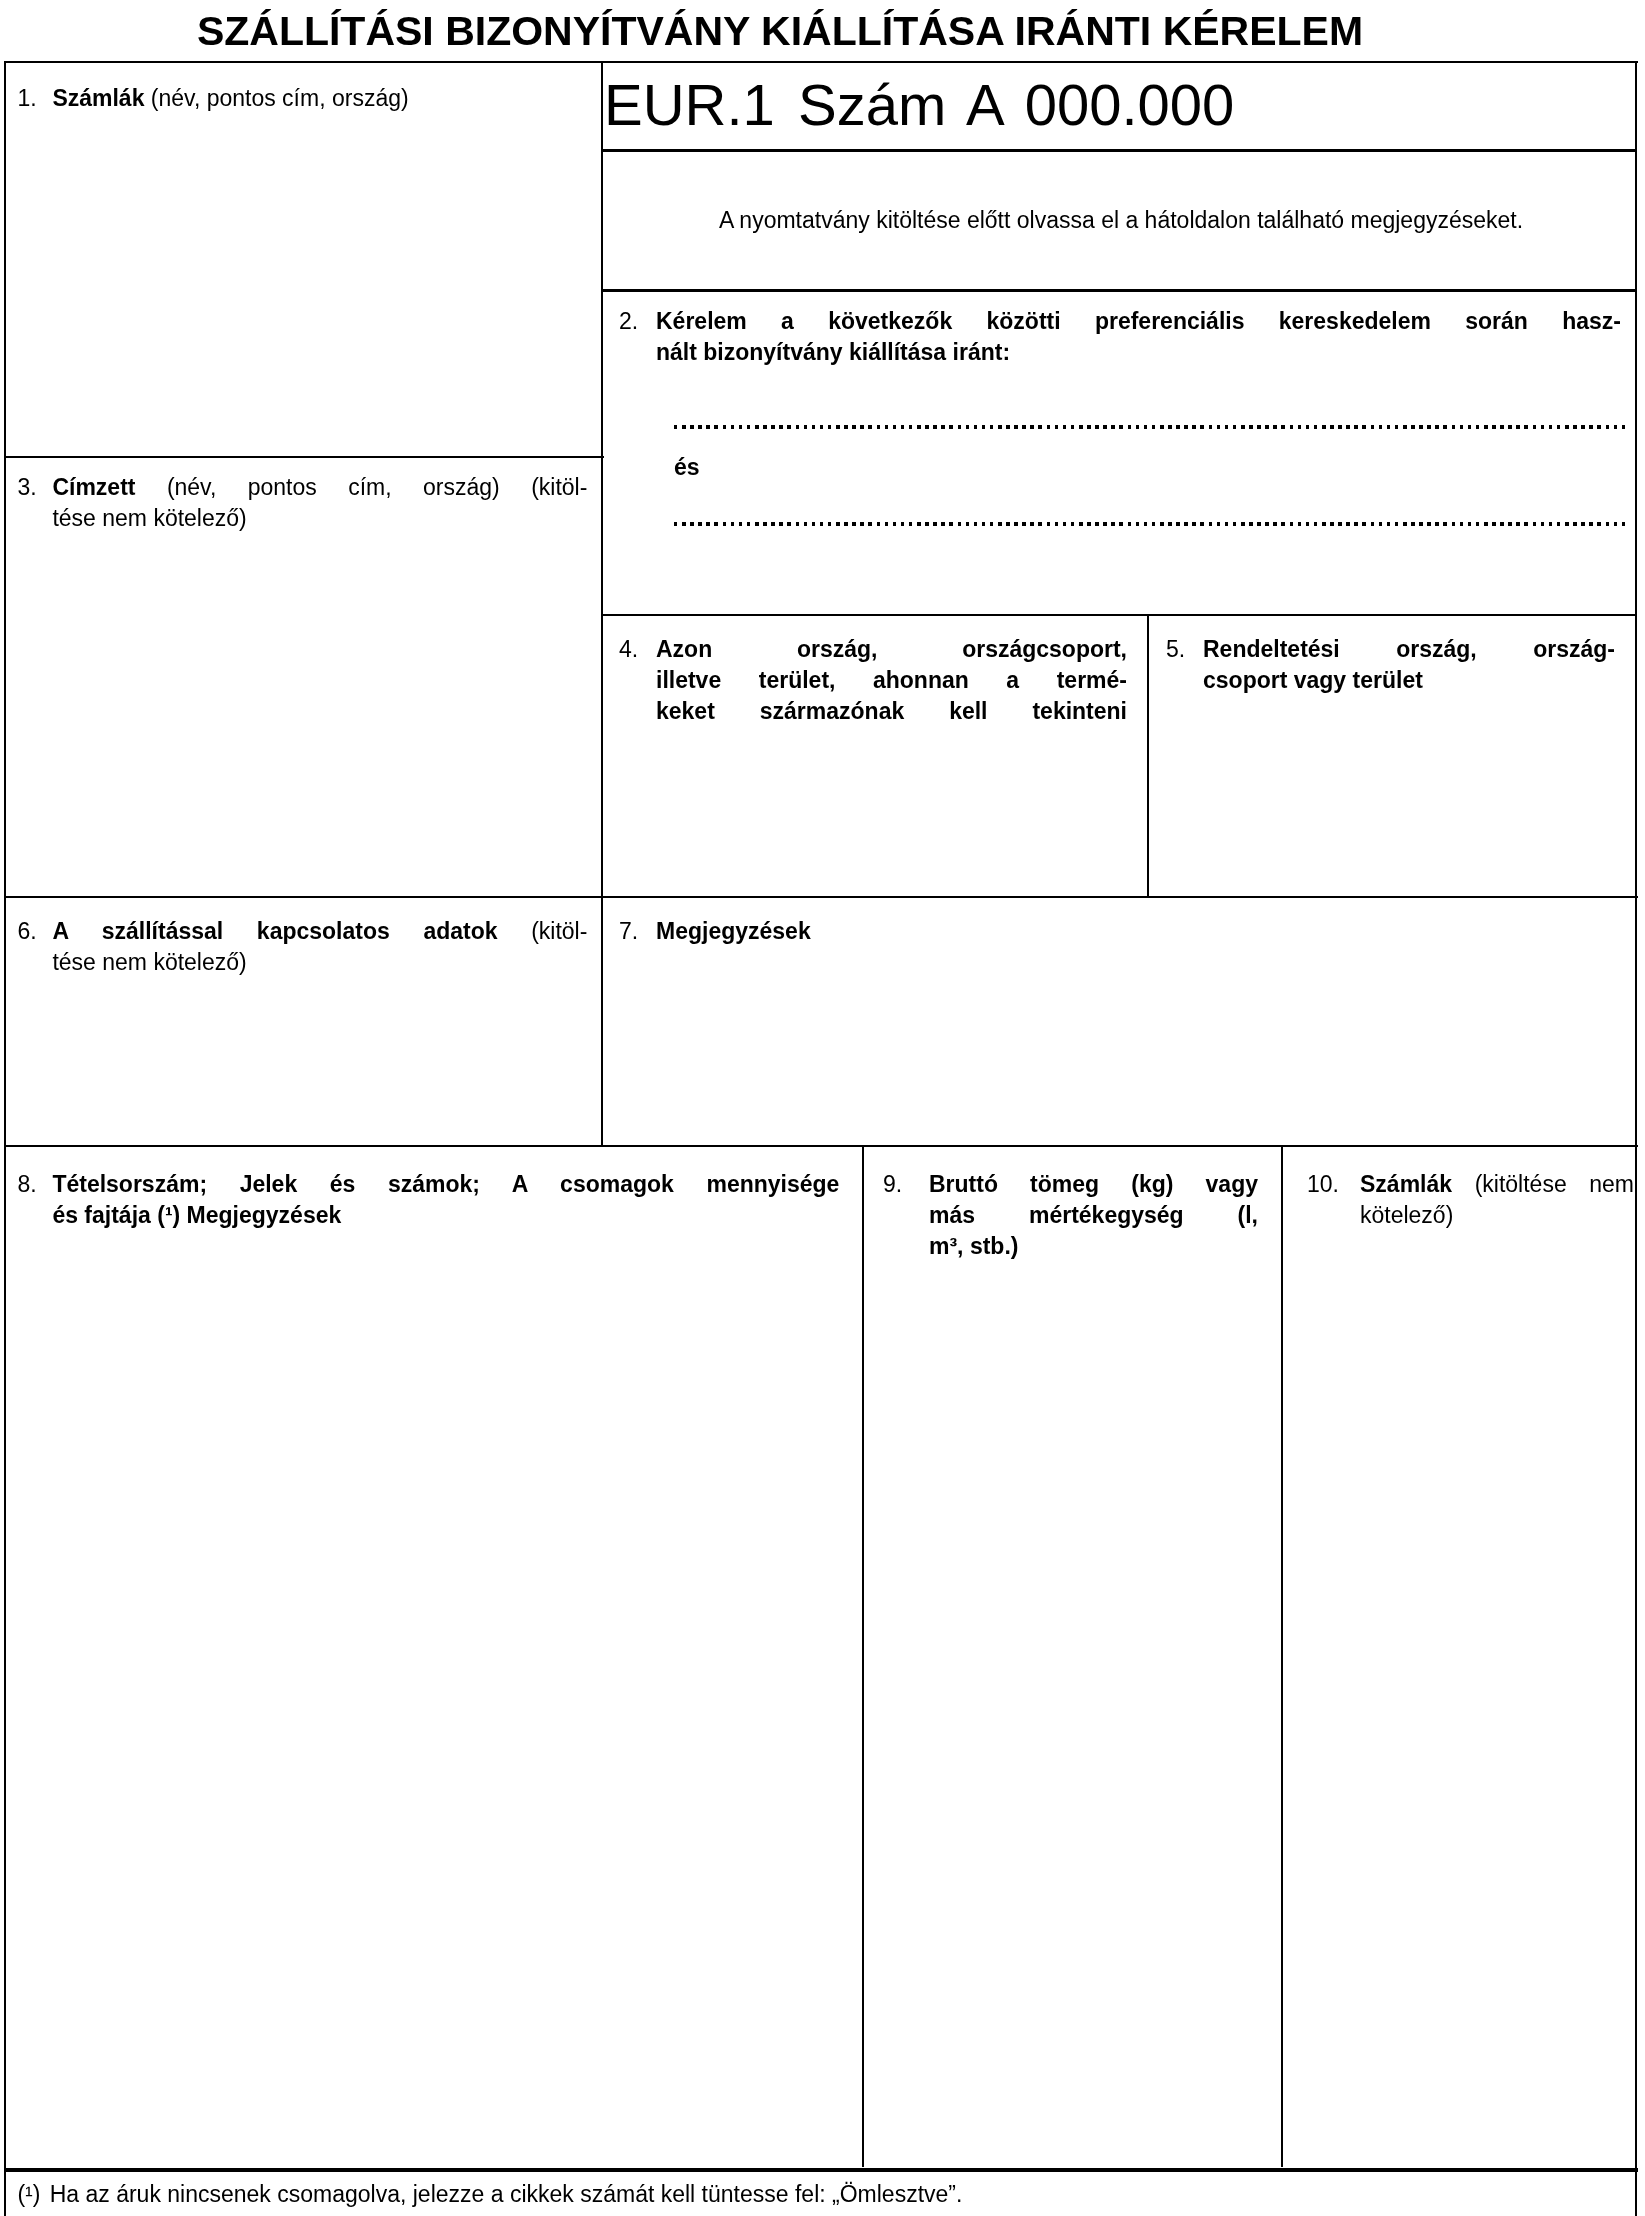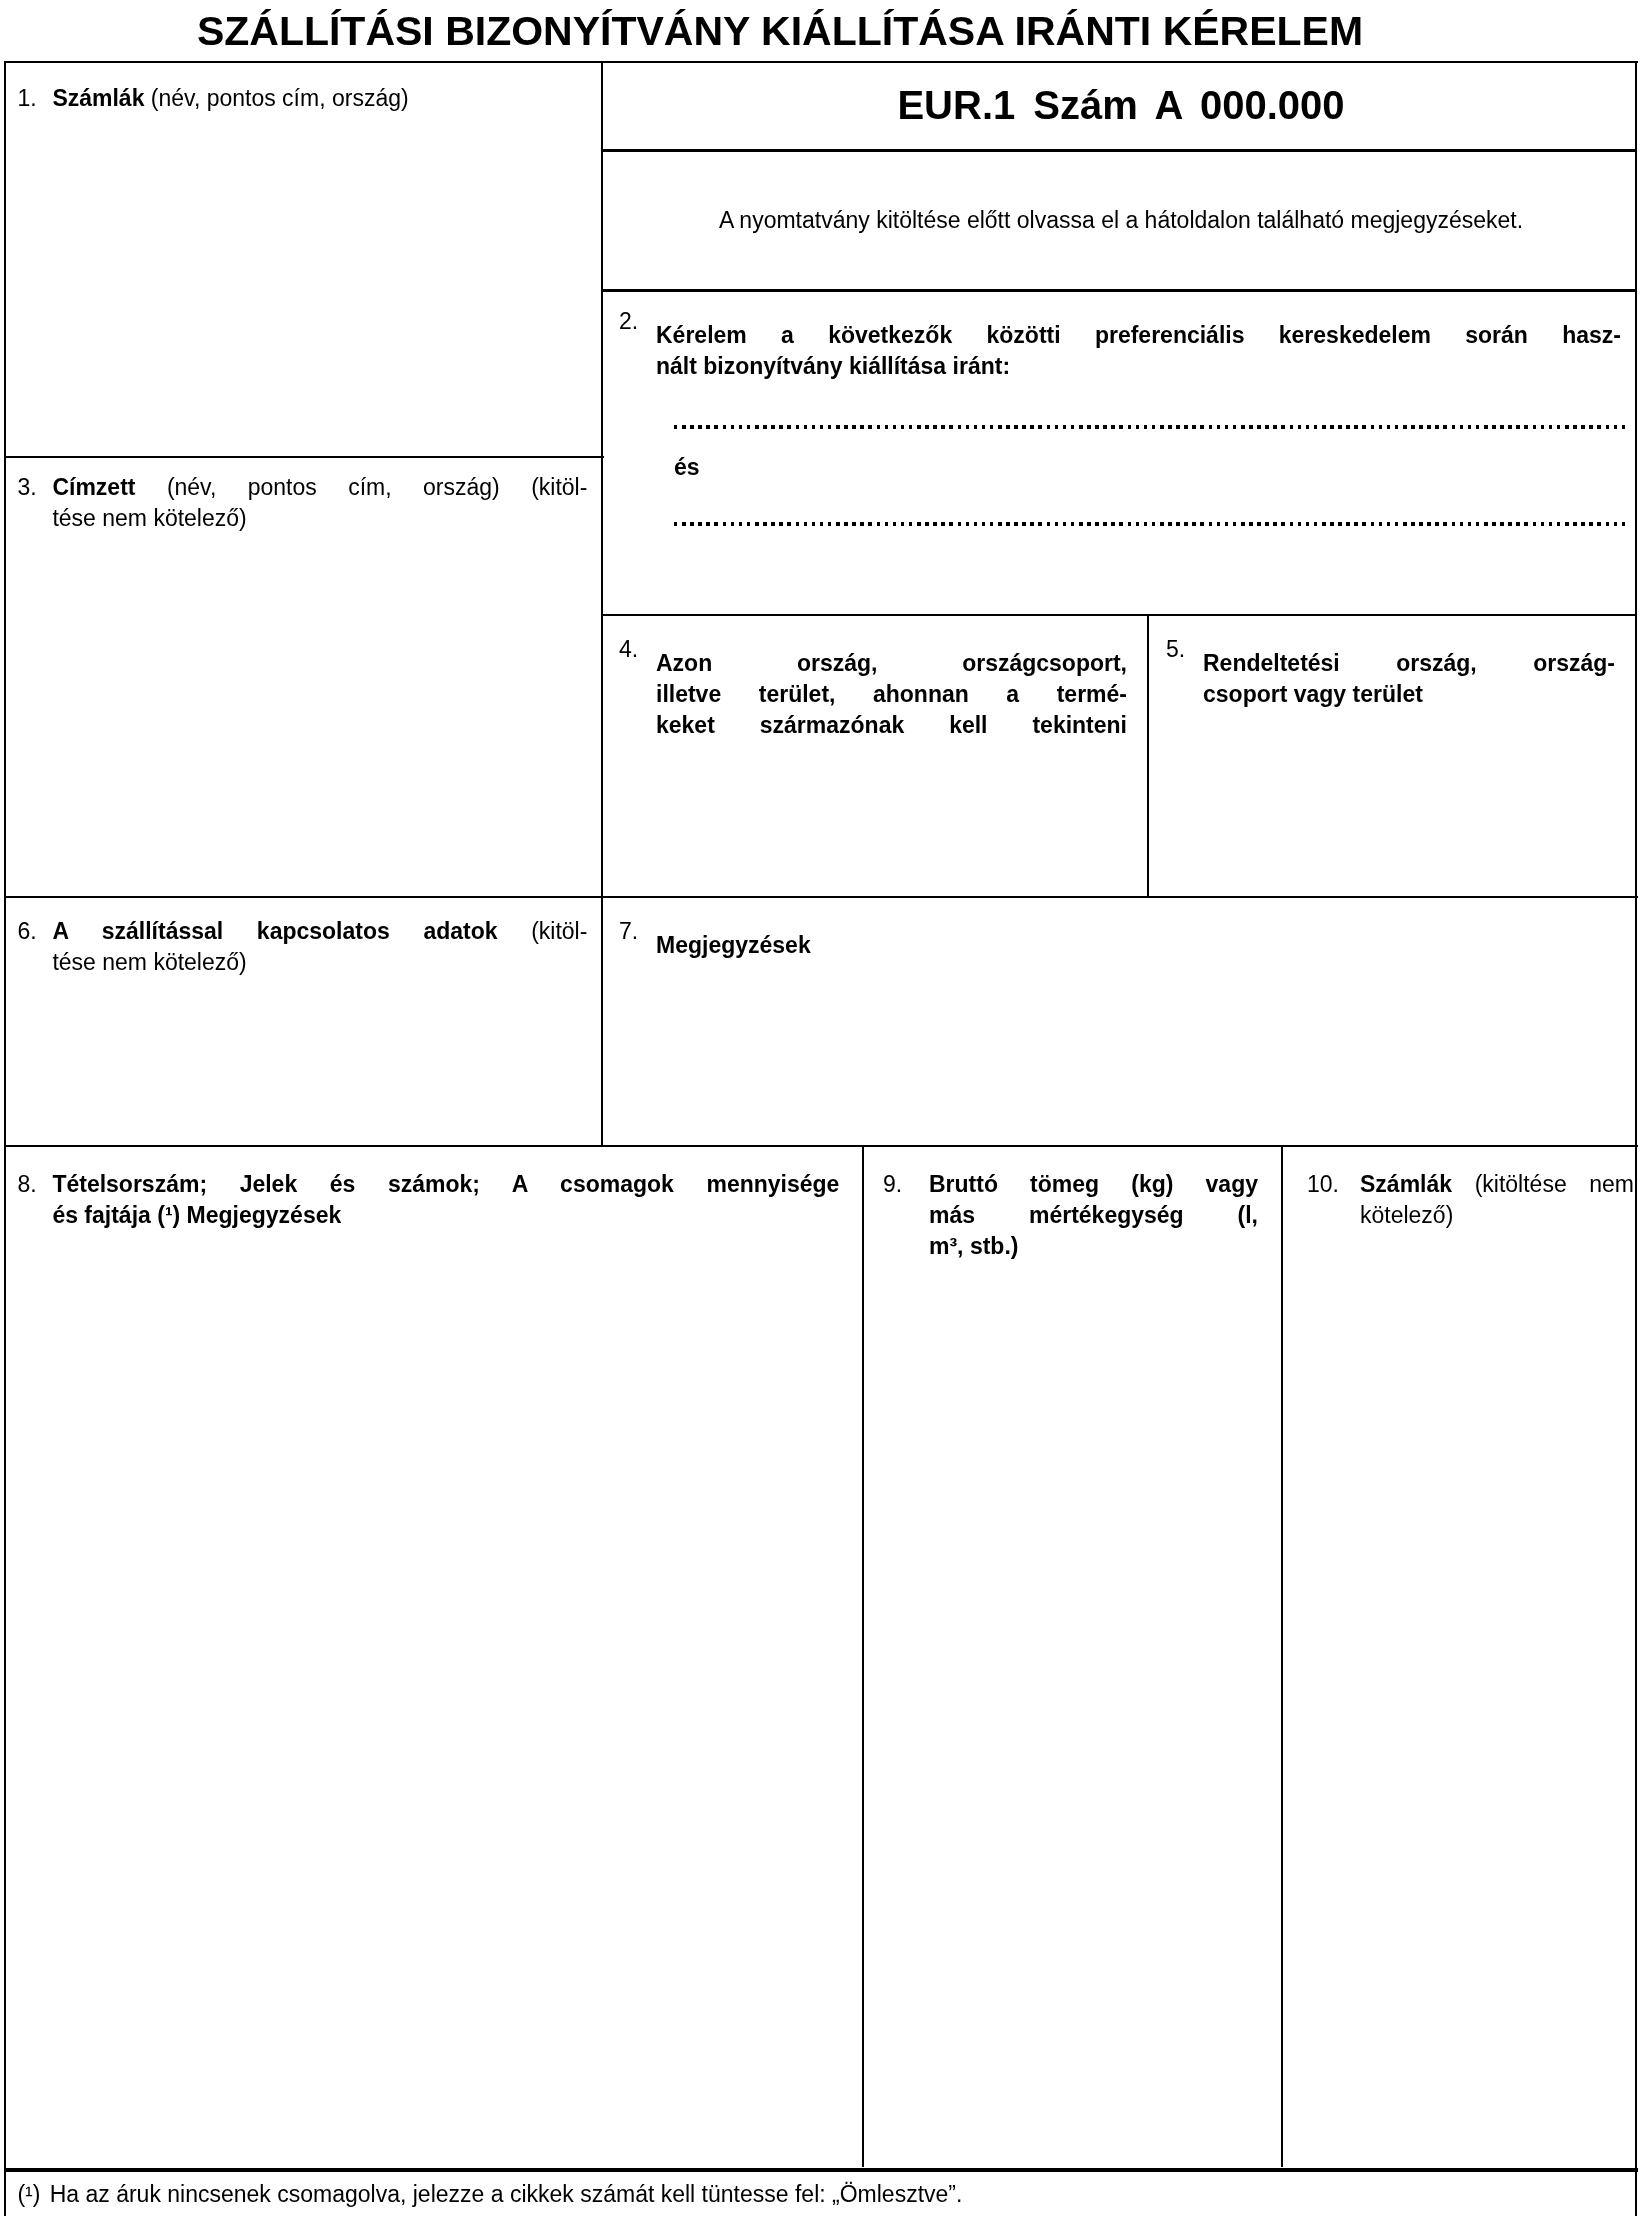--- a/index.html
+++ b/index.html
@@ -9,34 +9,34 @@
     background:#fff;color:#000;
     font-family:"Liberation Sans",sans-serif;
     overflow:hidden;
   }
   .hline,.vline{position:absolute;background:#000;}
   .lbl{position:absolute;font-size:23px;line-height:31px;}
   .b{font-weight:bold;}
   .num{position:absolute;left:0;top:0;white-space:nowrap;}
   .txt{display:block;}
   .t61{margin-left:35px;}
-  .t63{margin-left:37px;margin-top:14px;}
+  .t63{margin-left:37px;}
   .t80{margin-left:46px;}
   .t92{margin-left:53px;}
   .ln{display:block;}
   .js{text-align:justify;text-align-last:justify;}
   .center{}
   .title{
     position:absolute;left:0;top:7px;width:1560px;
     text-align:center;font-size:41px;font-weight:bold;line-height:49px;
     letter-spacing:0px;
   }
   .eur1{
     position:absolute;left:604px;top:74px;width:1034px;
-    text-align:center;font-size:40px;font-weight:bold;line-height:62px;
+    font-size:58px;font-weight:normal;line-height:62px;
     word-spacing:7px;
   }
   .notetext{position:absolute;left:604px;top:205px;width:1034px;text-align:center;font-size:23px;line-height:31px;}
   .dotted{
     position:absolute;height:3.5px;
     background:repeating-linear-gradient(90deg,#000 0 3.5px,transparent 3.5px 8.1px);
   }
   .fn{font-size:23px;line-height:30px;}
   .fn .fntext{margin-left:9.3px;}
 </style>

